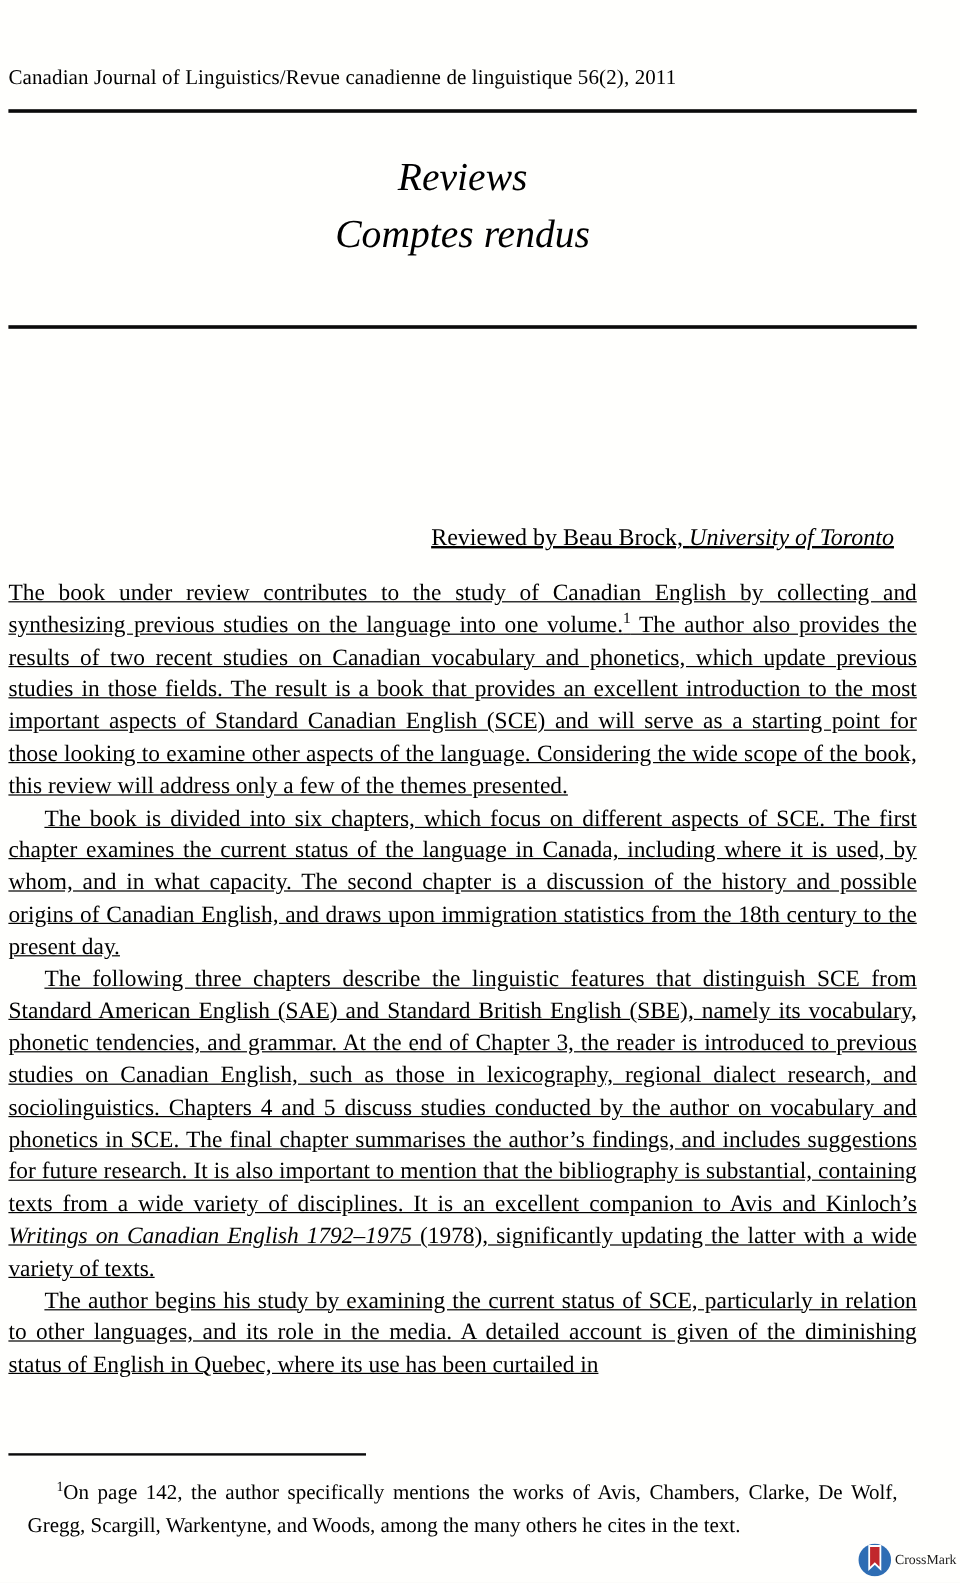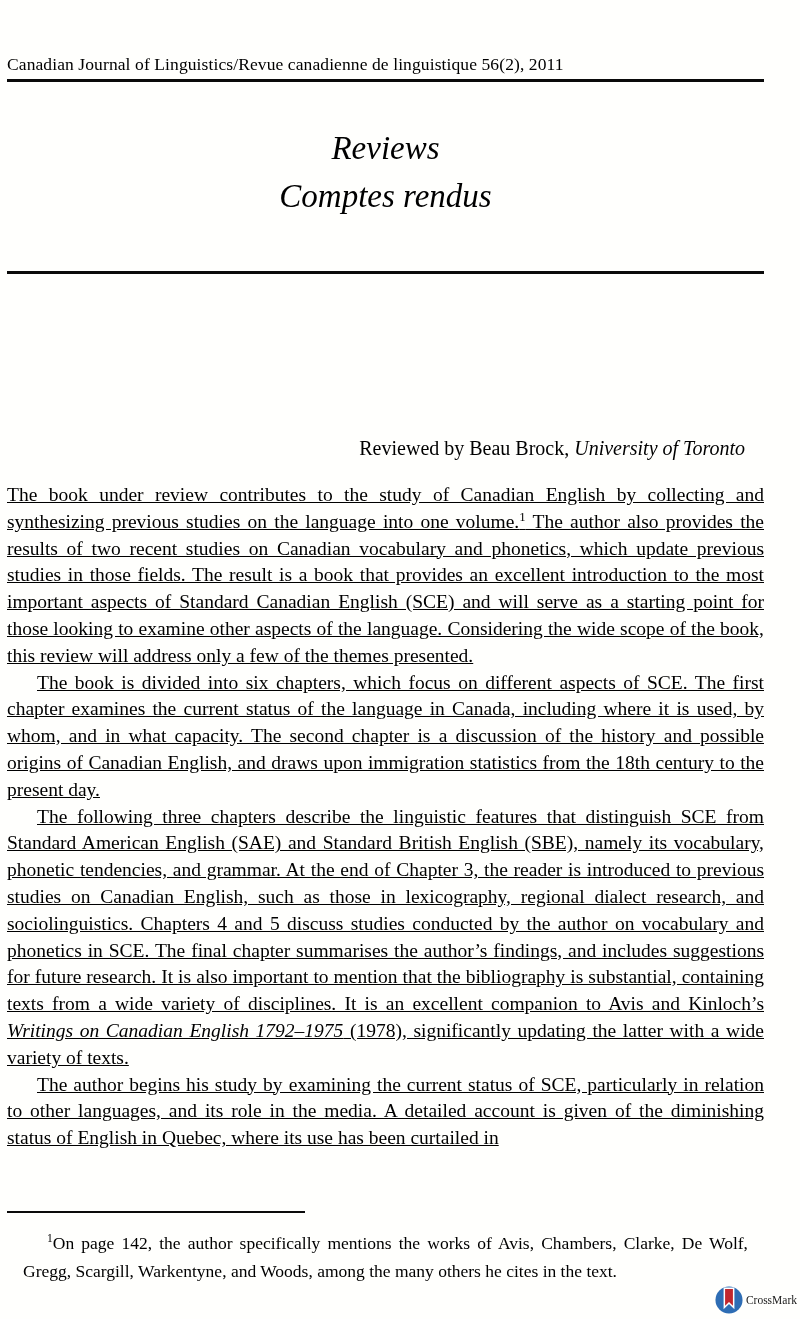--- a/index.html
+++ b/index.html
@@ -15,21 +15,21 @@
     background: #fffffd;
     overflow: hidden;
   }
   .running-head {
     position: absolute;
     top: 54px; left: 7px;
     width: 757px;
     font-size: 17.5px;
     letter-spacing: 0.1px;
     border-bottom: 3px solid #0a0a0a;
-    padding-bottom: 4px;
+    padding-bottom: 16px;
   }
   .section-title {
     position: absolute;
     top: 124px; left: 7px;
     width: 757px;
     margin: 0;
     text-align: center;
     font-style: italic;
     font-weight: normal;
     font-size: 33px;
@@ -51,20 +51,21 @@
     line-height: 30.5px;
     text-align: justify;
   }
   .byline {
     position: absolute;
     top: 437px; left: 7px;
     width: 738px;
     margin: 0;
     font-size: 20px;
     text-align: right;
+    text-decoration: underline;
   }
   .body-text {
     position: absolute;
     top: 482px; left: 7px;
     width: 757px;
     font-size: 19.5px;
     line-height: 26.8px;
     text-align: justify;
   }
   .body-text p { margin: 0; text-decoration: underline; }

